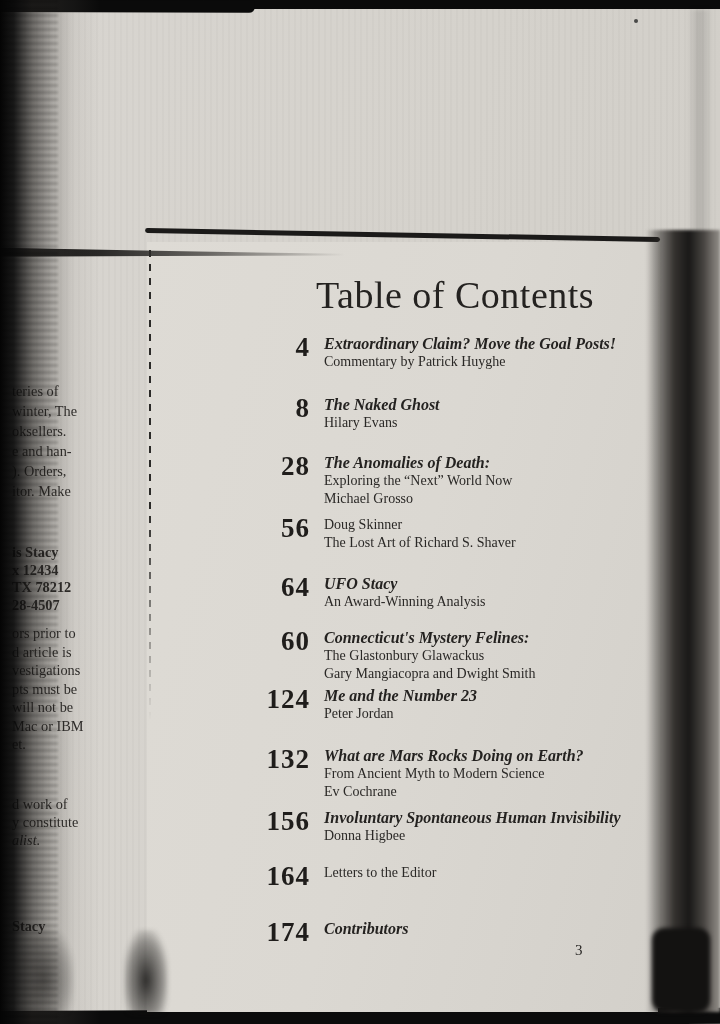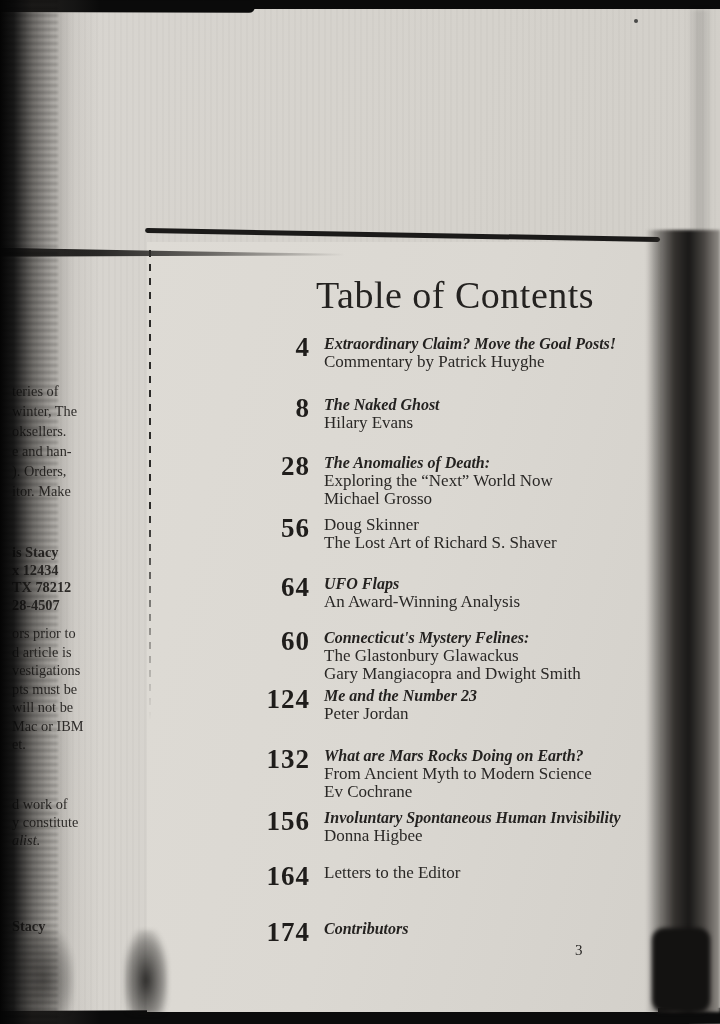--- a/index.html
+++ b/index.html
@@ -48,21 +48,21 @@
   
   .toc-page{position:absolute;left:147px;top:242px;width:511px;height:770px;z-index:1;
         background:linear-gradient(105deg,#dedbd5 0%,#dbd8d2 50%,#d3d0ca 100%);}
   .toc-title{position:absolute;left:316px;top:274px;z-index:2;font-size:38px;line-height:42px;
         letter-spacing:0.5px;color:#242220;}
   .entry{position:absolute;left:0;width:720px;z-index:2;}
   .num{position:absolute;left:236px;top:0;width:74px;text-align:right;
         font-weight:bold;font-size:27px;line-height:27px;letter-spacing:1px;color:#1f1d1b;}
   .etext{position:absolute;left:324px;top:1px;width:330px;}
   .etitle{font-style:italic;font-weight:bold;font-size:16px;line-height:18px;color:#242220;}
-  .eline{font-size:17px;line-height:18px;color:#2a2826;}
+  .eline{font-size:14px;line-height:18px;color:#2a2826;}
   .folio{position:absolute;left:575px;top:942px;z-index:2;font-size:15px;color:#2a2826;}
   
   .mblock{position:absolute;left:12px;z-index:2;font-size:14.3px;color:#242220;white-space:nowrap;}
   .mb1{top:381px;line-height:20px;}
   .mb2{top:544px;line-height:17.5px;font-weight:bold;}
   .mb3{top:624px;line-height:18.5px;}
   .mb4{top:795px;line-height:18px;}
   .mb4 div:nth-child(3){font-style:italic;}
   .mb5{top:918px;font-weight:bold;}
 </style>
@@ -110,21 +110,21 @@
     <span class="num">56</span>
     <div class="etext">
       <div class="eline">Doug Skinner</div>
       <div class="eline">The Lost Art of Richard S. Shaver</div>
     </div>
   </div>
 
   <div class="entry" style="top:574px">
     <span class="num">64</span>
     <div class="etext">
-      <div class="etitle">UFO Flaps</div>
+      <div class="etitle">UFO Stacy</div>
       <div class="eline">An Award-Winning Analysis</div>
     </div>
   </div>
 
   <div class="entry" style="top:628px">
     <span class="num">60</span>
     <div class="etext">
       <div class="etitle">Connecticut's Mystery Felines:</div>
       <div class="eline">The Glastonbury Glawackus</div>
       <div class="eline">Gary Mangiacopra and Dwight Smith</div>

